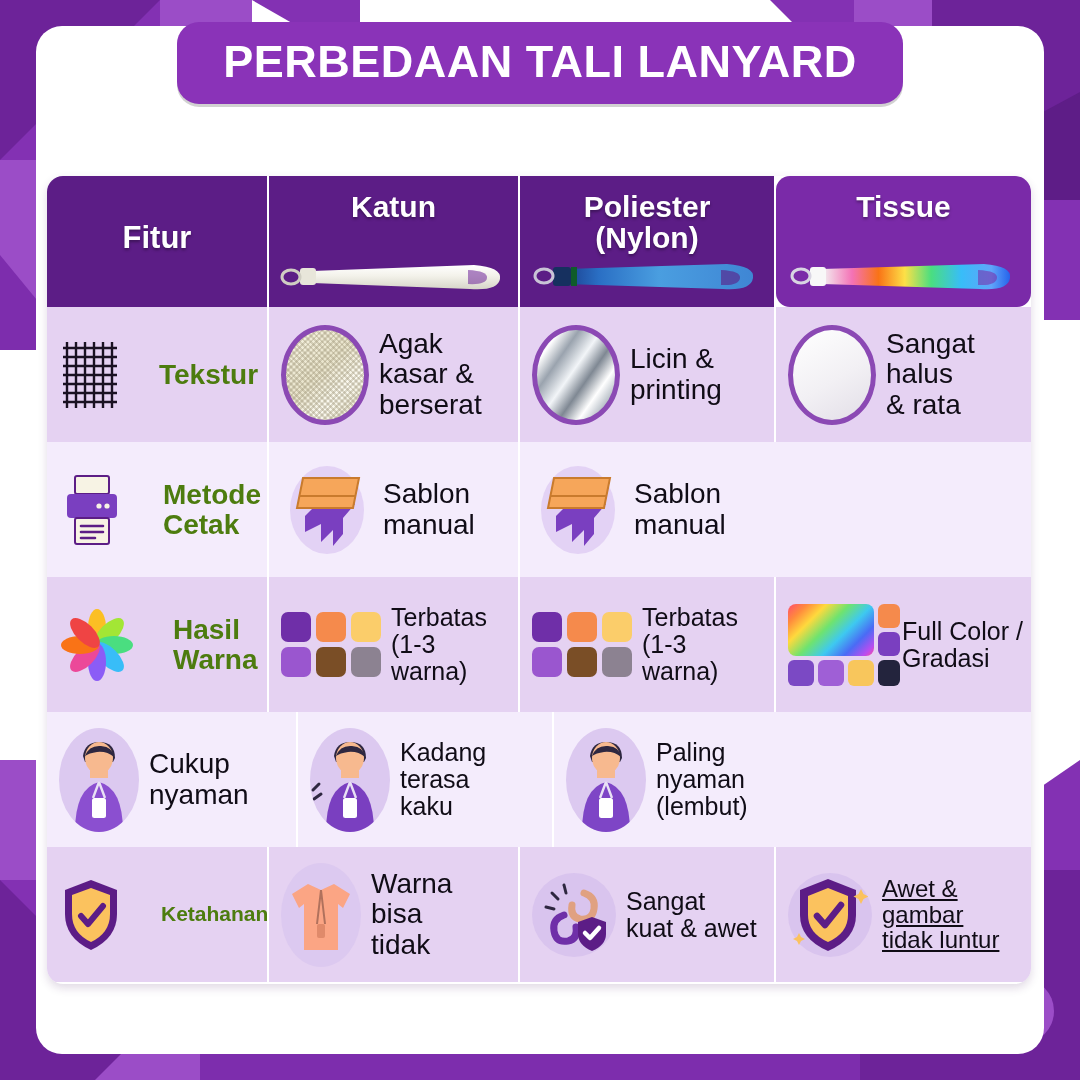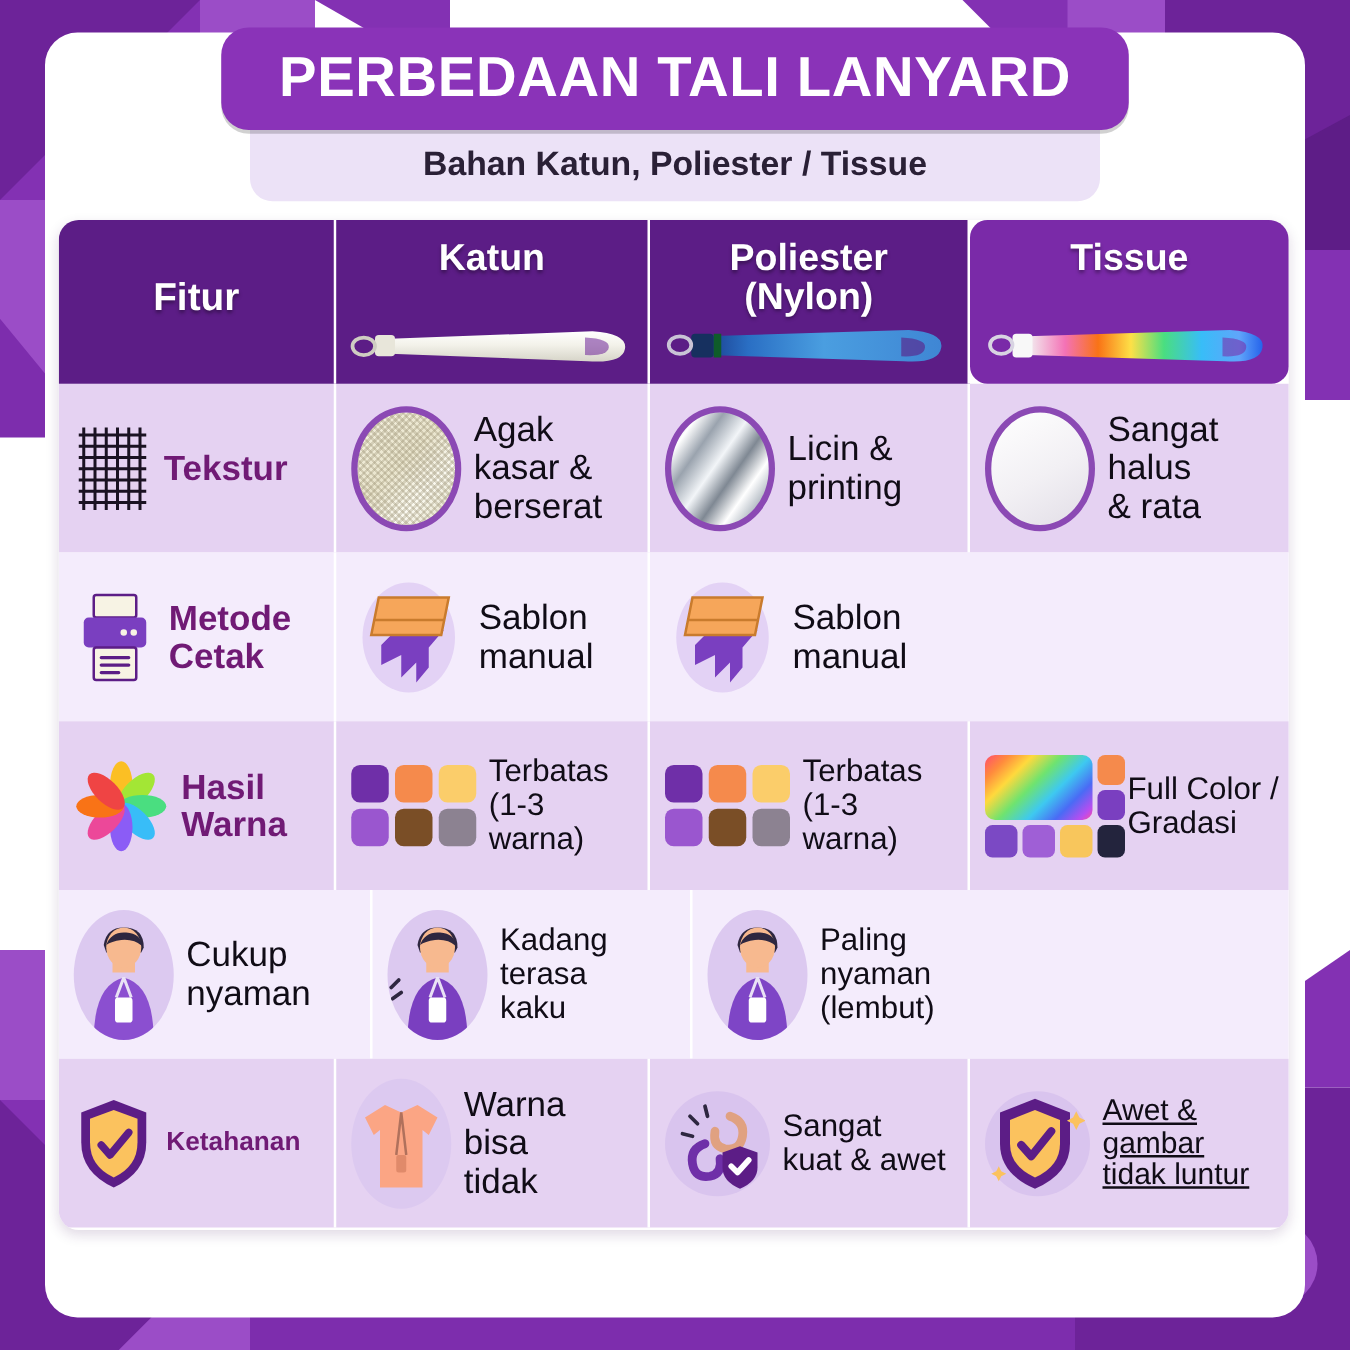--- a/index.html
+++ b/index.html
@@ -87,21 +87,21 @@
   .brow.alt  { background: #e5d2f2; }
   .brow.alt2 { background: #f4ecfc; }
   .bcell {
     border-right: 2px solid #ffffff;
     display: flex; align-items: center; gap: 10px;
     padding: 0 8px 0 12px;
     overflow: hidden;
   }
   .bcell:last-child { border-right: none; }
   .ftext {
-    font-weight: bold; font-size: 28px; color: #701a75; line-height: 1.05;
+    font-weight: bold; font-size: 28px; color: #4d7c0f; line-height: 1.05; margin-left: 28px;
   }
   .ftext.small { font-size: 21px; font-weight: bold; }
   .vtext {
     font-size: 28px; color: #100c16; line-height: 1.08; font-weight: normal;
   }
   .vtext.sm { font-size: 25px; }
   .vtext.xs { font-size: 24px; text-decoration: underline; }
 
   
   .c0 { width: 222px; } .c1 { width: 251px; } .c2 { width: 256px; } .c3 { width: 255px; }
@@ -186,21 +186,20 @@
     <div class="deco" style="right:26px;bottom:36px;width:86px;height:66px;border-radius:33px;background:#9b4dc7;"></div>
     <div class="tri" style="right:0;bottom:210px;border-right:160px solid #8331b3;border-top:110px solid transparent;"></div>
 
     <div class="deco" style="left:200px;right:220px;bottom:0;height:70px;background:#7d2dad;"></div>
   </div>
 
   <div class="card"></div>
 
   <div class="title-wrap">
     <div class="title-bar">PERBEDAAN TALI LANYARD</div>
-    <div class="subtitle-bar">Bahan Katun, Poliester / Tissue</div>
   </div>
 
   <div class="table">
 
     <div class="row hrow">
 
       <div class="hcell fitur c0">
         <div class="hcell-label">Fitur</div>
       </div>
 

